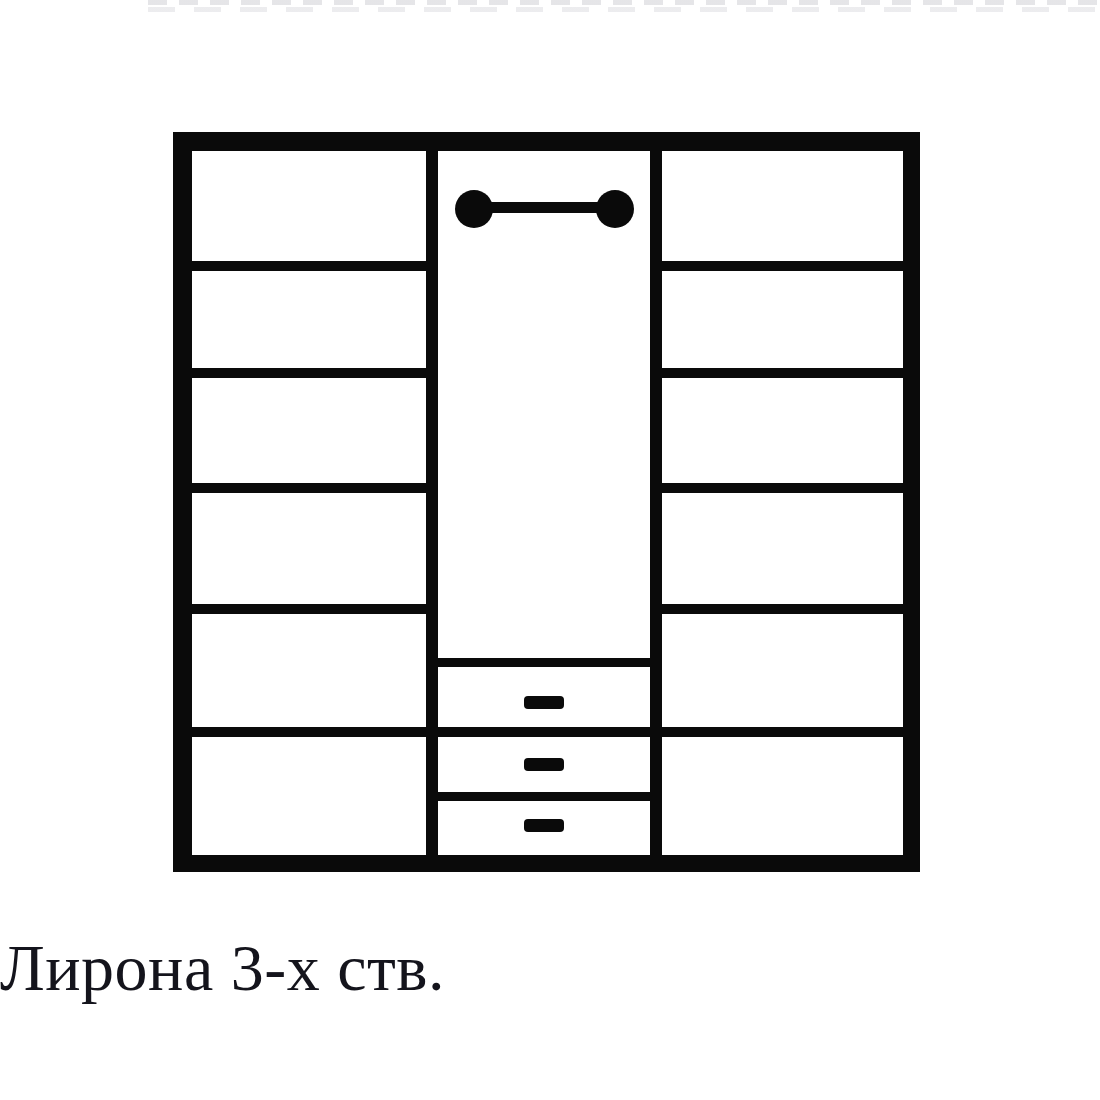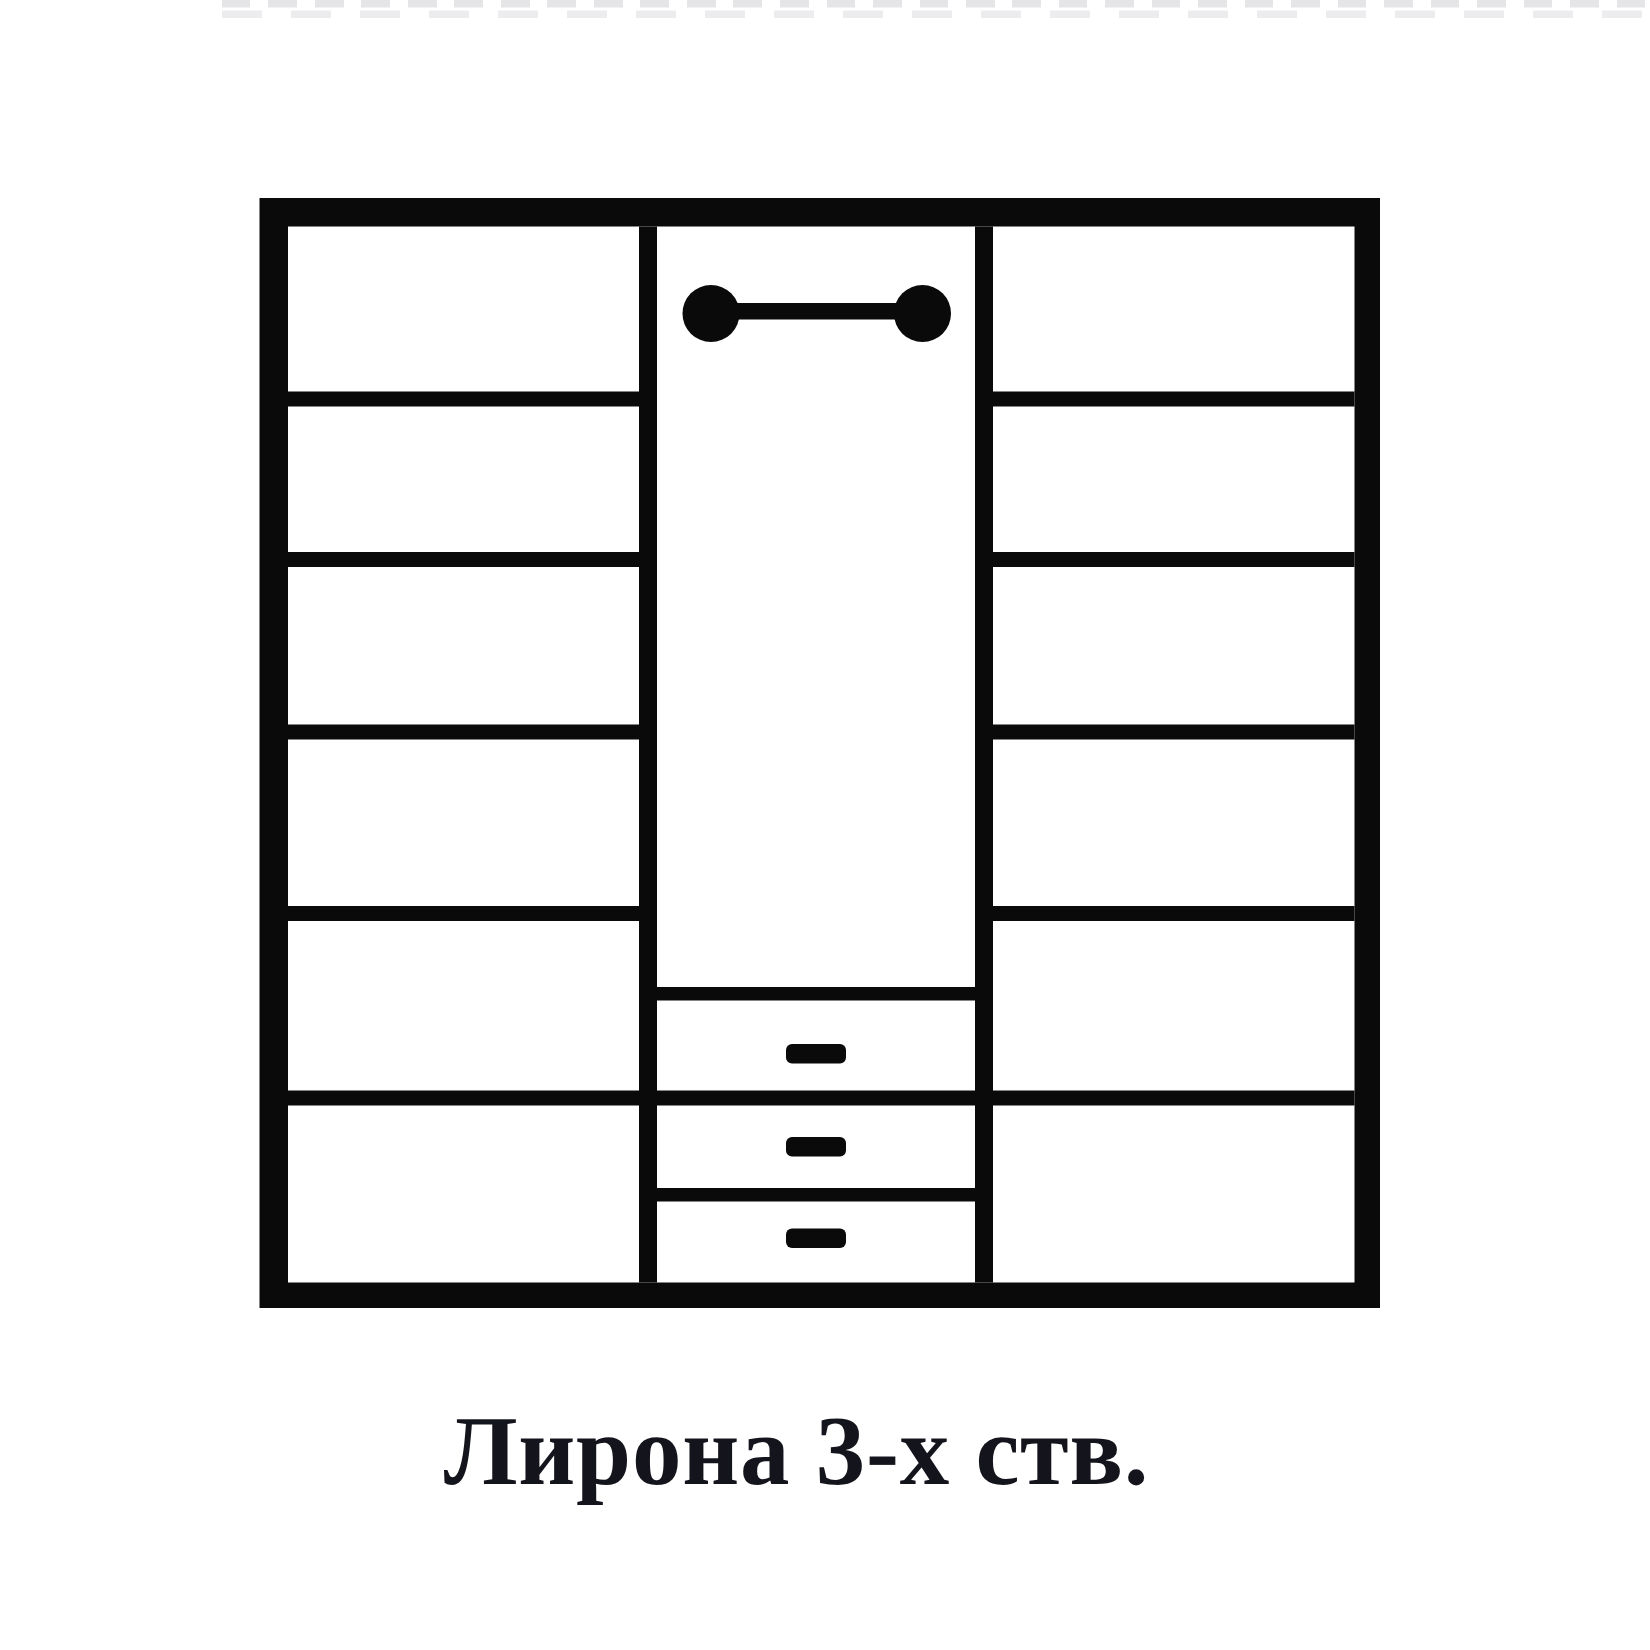--- a/index.html
+++ b/index.html
@@ -116,23 +116,22 @@
   }
   .dh1 { top: 545px; }
   .dh2 { top: 607px; }
   .dh3 { top: 668px; }
 
   .caption {
     position: absolute;
     left: 0;
     top: 930px;
     width: 1062px;
-    text-align: center;
     font-family: "Liberation Serif", serif;
-    font-weight: bold;
+    font-weight: normal;
     font-size: 66px;
     color: #14141c;
     letter-spacing: 0.5px;
     white-space: nowrap;
   }
 </style>
 </head>
 <body>
 
 <div class="stage">

